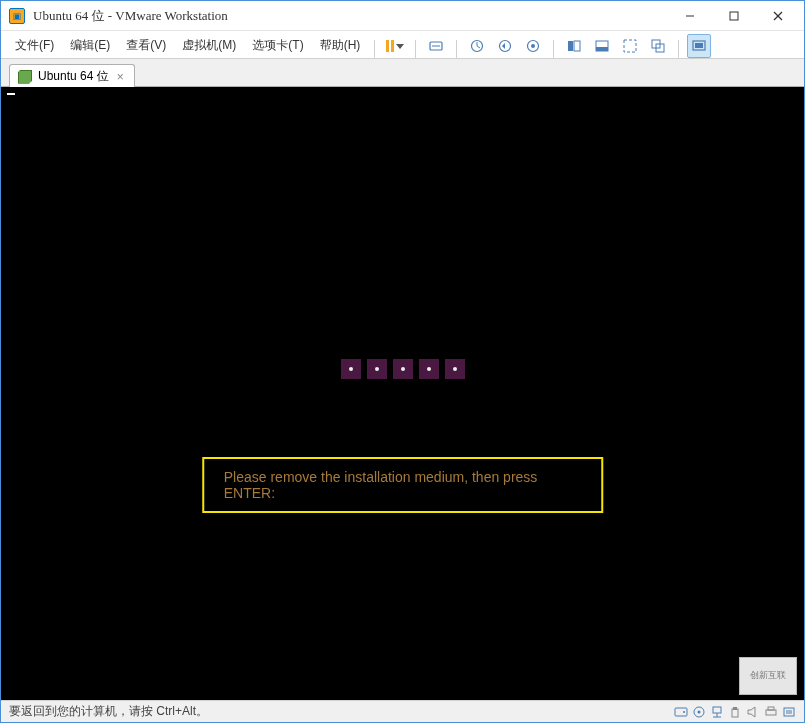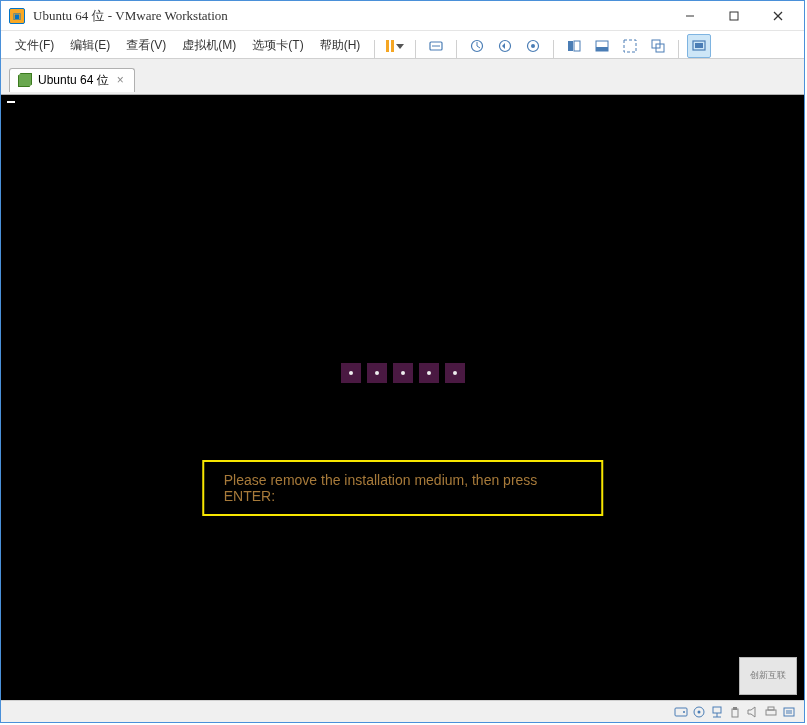--- a/index.html
+++ b/index.html
@@ -82,24 +82,24 @@
       width: 0; height: 0; border-left: 4px solid transparent;
       border-right: 4px solid transparent; border-top: 5px solid #555;
       margin-left: 2px;
     }
     .ico {
       width: 14px; height: 14px; display: inline-block;
     }
 
     
     .tabstrip {
-      height: 36px;
+      height: 28px;
       background: #f0f0f0;
       border-bottom: 1px solid #b0b0b0;
-      display: flex; align-items: center;
+      display: flex; align-items: flex-start;
       padding-left: 8px; padding-top: 4px;
     }
     .tab {
       background: #fff;
       border: 1px solid #b0b0b0;
       border-bottom: none;
       border-radius: 3px 3px 0 0;
       padding: 3px 8px;
       display: flex; align-items: center;
       gap: 6px;
@@ -310,20 +310,21 @@
       <div class="dot"></div>
       <div class="dot"></div>
       <div class="dot"></div>
     </div>
     <div class="install-msg-box">
       <div class="install-msg">Please remove the installation medium, then press ENTER:</div>
     </div>
   </div>
 
   <div class="statusbar">
+    <span>要返回到您的计算机，请按 Ctrl+Alt。</span>
     <span class="spacer"></span>
     <span class="status-icon">
       <svg viewBox="0 0 14 14">
           <rect x="1" y="3" width="12" height="8" rx="1" fill="none" stroke="#4a7db5"></rect>
           <circle cx="10" cy="7" r="1" fill="#4a7db5"></circle>
         </svg>
     </span>
     <span class="status-icon">
       <svg viewBox="0 0 14 14">
           <circle cx="7" cy="7" r="5" fill="none" stroke="#4a7db5"></circle>

